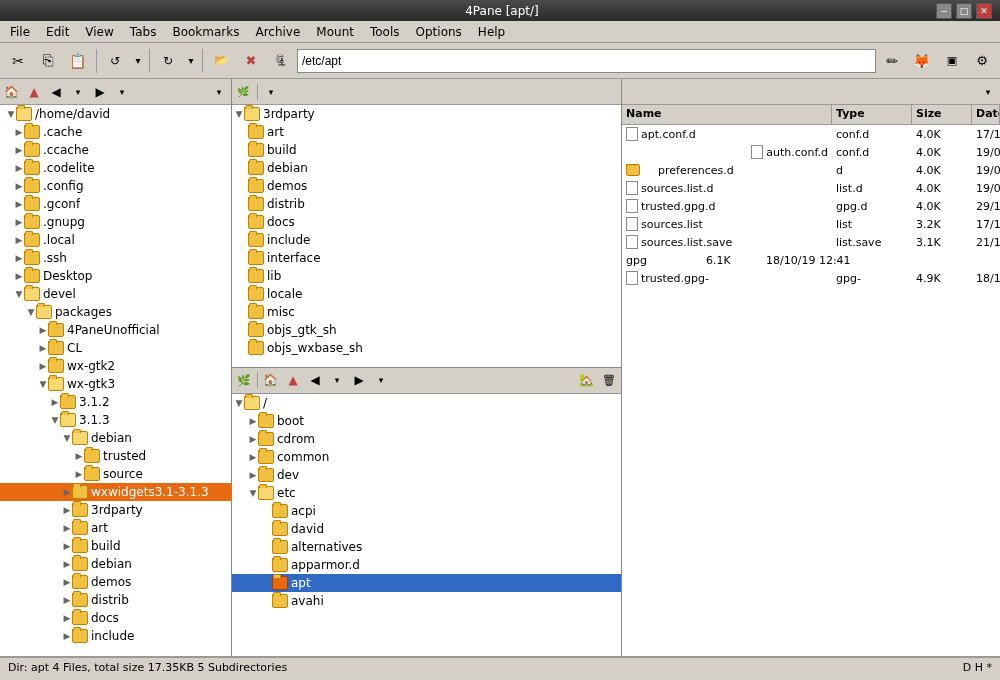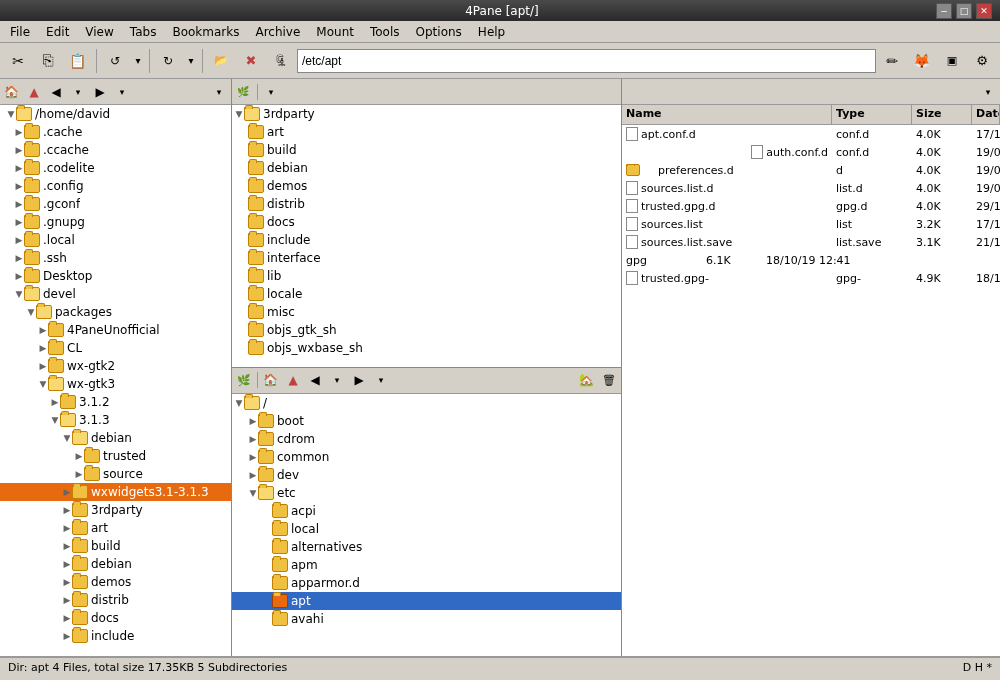--- a/index.html
+++ b/index.html
@@ -605,33 +605,27 @@
           <div class="tree-item">
             <span class="tree-indent" style="width: 28px;"></span>
             <span class="tree-arrow"></span>
             <div class="folder-icon "></div>
             <span class="tree-label">acpi</span>
           </div>
           <div class="tree-item">
             <span class="tree-indent" style="width: 28px;"></span>
             <span class="tree-arrow"></span>
             <div class="folder-icon "></div>
-            <span class="tree-label">local</span>
+            <span class="tree-label">david</span>
           </div>
           <div class="tree-item">
             <span class="tree-indent" style="width: 28px;"></span>
             <span class="tree-arrow"></span>
             <div class="folder-icon "></div>
             <span class="tree-label">alternatives</span>
-          </div>
-          <div class="tree-item">
-            <span class="tree-indent" style="width: 28px;"></span>
-            <span class="tree-arrow"></span>
-            <div class="folder-icon "></div>
-            <span class="tree-label">apm</span>
           </div>
           <div class="tree-item">
             <span class="tree-indent" style="width: 28px;"></span>
             <span class="tree-arrow"></span>
             <div class="folder-icon "></div>
             <span class="tree-label">apparmor.d</span>
           </div>
           <div class="tree-item selected">
             <span class="tree-indent" style="width: 28px;"></span>
             <span class="tree-arrow"></span>

